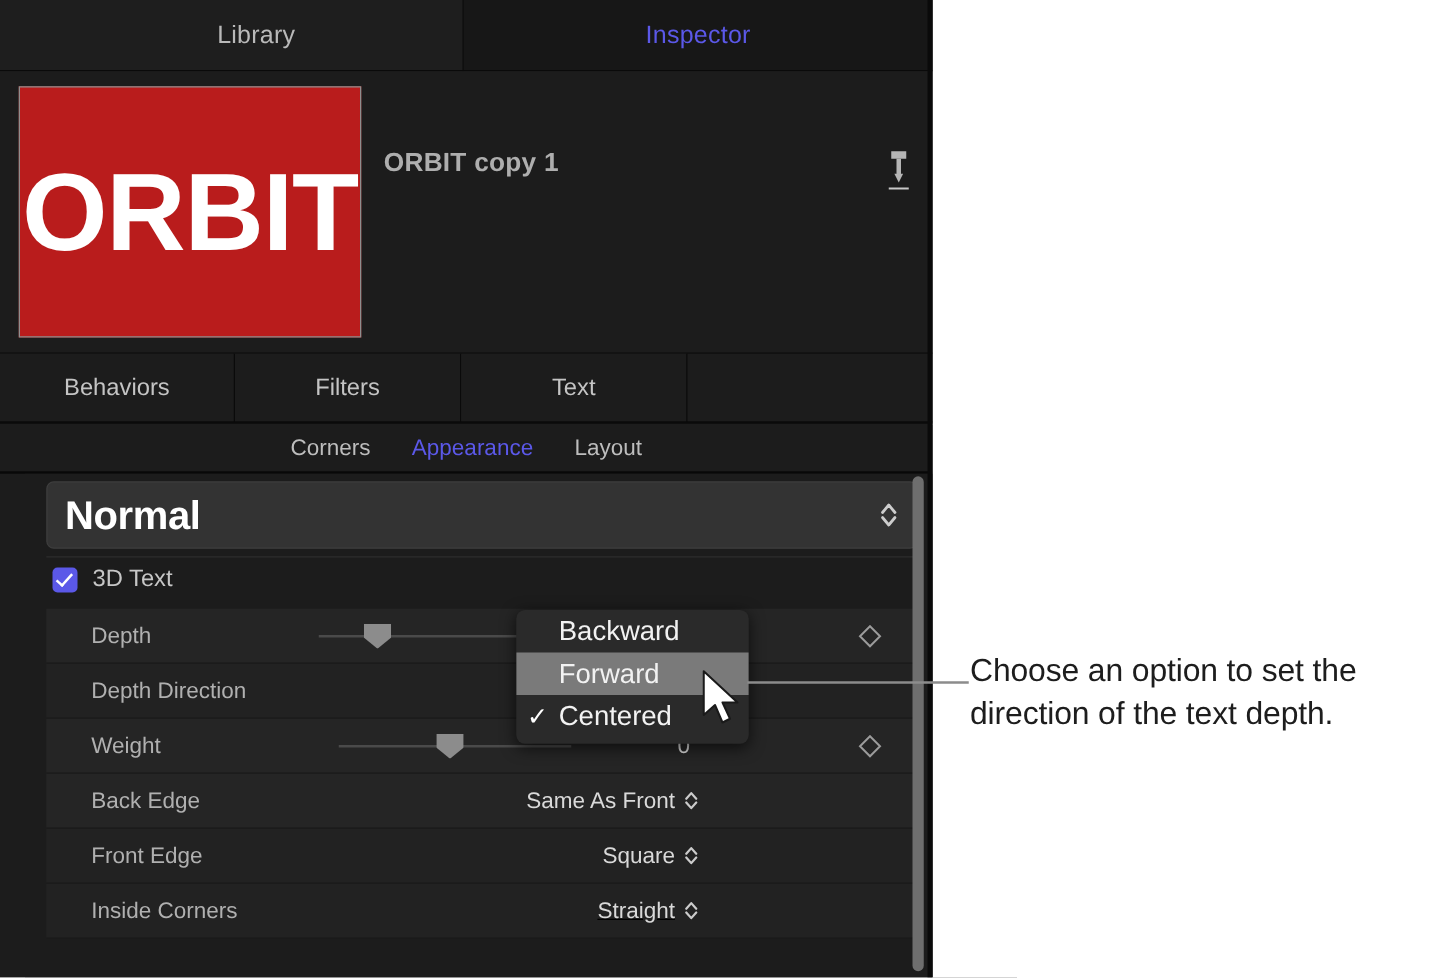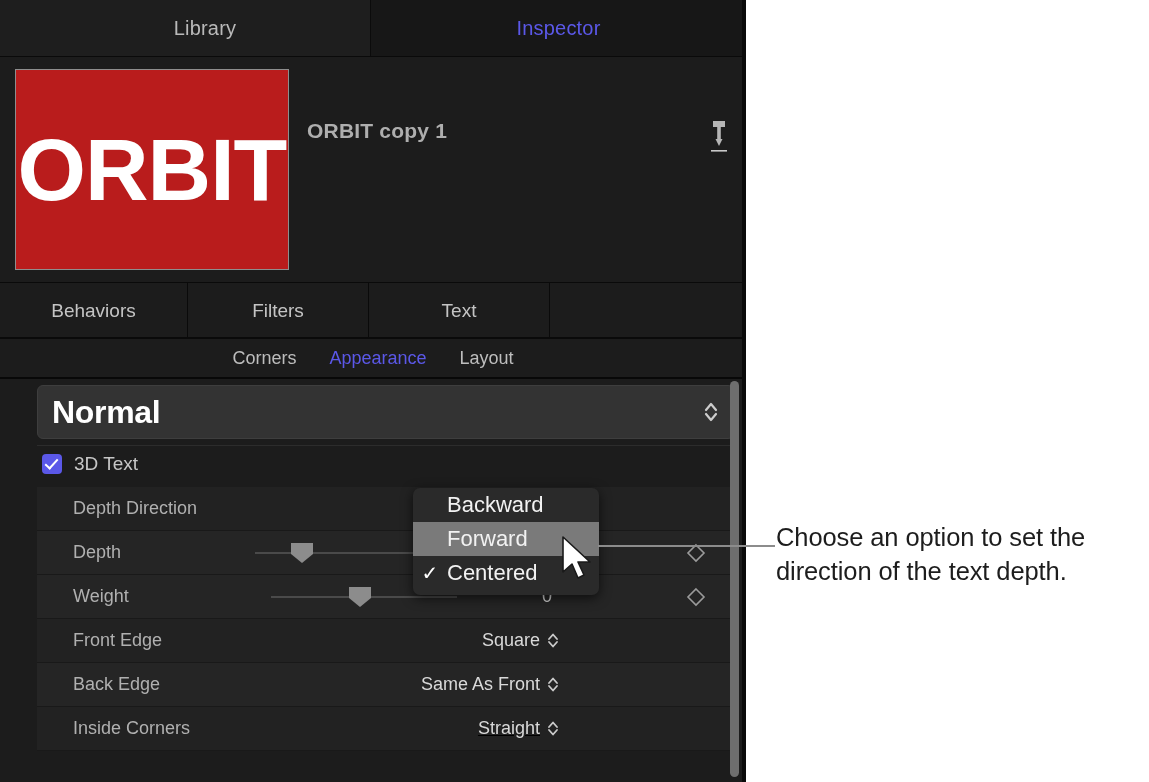--- a/index.html
+++ b/index.html
@@ -220,77 +220,77 @@
       </div>
       <div class="divider" style="top:66px;"></div>
 
       <div class="check-row">
         <span class="checkbox"></span>
         <span class="check-label">3D Text</span>
       </div>
 
       <div class="rows">
 
-        <div class="prow alt">
-          <span class="plabel">Depth Direction</span>
-        </div>
-
         <div class="prow">
           <span class="plabel">Depth</span>
           <span class="slider" style="left:218px; width:200px;">
             <span class="track"></span>
             <span class="knob" style="left:36px;"></span>
           </span>
           <span class="kf" style="right:28px;">
             <svg width="20" height="20" viewBox="0 0 20 20">
               <polygon points="10,2 18,10 10,18 2,10" fill="none" stroke="#9b9b9b" stroke-width="1.6"></polygon>
             </svg>
           </span>
         </div>
 
+        <div class="prow alt">
+          <span class="plabel">Depth Direction</span>
+        </div>
+
         <div class="prow">
           <span class="plabel">Weight</span>
           <span class="slider" style="left:234px; width:186px;">
             <span class="track"></span>
             <span class="knob" style="left:78px;"></span>
           </span>
           <span class="pvalue" style="left:505px;">0</span>
           <span class="kf" style="right:28px;">
             <svg width="20" height="20" viewBox="0 0 20 20">
               <polygon points="10,2 18,10 10,18 2,10" fill="none" stroke="#9b9b9b" stroke-width="1.6"></polygon>
             </svg>
+          </span>
+        </div>
+
+        <div class="prow">
+          <span class="plabel">Back Edge</span>
+          <span class="val-pop" style="right:175px;">
+            <span class="vtext">Same As Front</span>
+            <span class="vstep">
+              <svg width="12" height="19" viewBox="0 0 12 19">
+                <polyline points="2,8 6,3.5 10,8" fill="none" stroke="#cbcbcb" stroke-width="1.8" stroke-linecap="round" stroke-linejoin="round"></polyline>
+                <polyline points="2,11 6,15.5 10,11" fill="none" stroke="#cbcbcb" stroke-width="1.8" stroke-linecap="round" stroke-linejoin="round"></polyline>
+              </svg>
+            </span>
           </span>
         </div>
 
         <div class="prow alt">
           <span class="plabel">Front Edge</span>
           <span class="val-pop" style="right:175px;">
             <span class="vtext">Square</span>
             <span class="vstep">
               <svg width="12" height="19" viewBox="0 0 12 19">
                 <polyline points="2,8 6,3.5 10,8" fill="none" stroke="#cbcbcb" stroke-width="1.8" stroke-linecap="round" stroke-linejoin="round"></polyline>
                 <polyline points="2,11 6,15.5 10,11" fill="none" stroke="#cbcbcb" stroke-width="1.8" stroke-linecap="round" stroke-linejoin="round"></polyline>
               </svg>
             </span>
           </span>
         </div>
 
-        <div class="prow">
-          <span class="plabel">Back Edge</span>
-          <span class="val-pop" style="right:175px;">
-            <span class="vtext">Same As Front</span>
-            <span class="vstep">
-              <svg width="12" height="19" viewBox="0 0 12 19">
-                <polyline points="2,8 6,3.5 10,8" fill="none" stroke="#cbcbcb" stroke-width="1.8" stroke-linecap="round" stroke-linejoin="round"></polyline>
-                <polyline points="2,11 6,15.5 10,11" fill="none" stroke="#cbcbcb" stroke-width="1.8" stroke-linecap="round" stroke-linejoin="round"></polyline>
-              </svg>
-            </span>
-          </span>
-        </div>
-
         <div class="prow alt">
           <span class="plabel">Inside Corners</span>
           <span class="val-pop" style="right:175px;text-decoration:underline;">
             <span class="vtext">Straight</span>
             <span class="vstep">
               <svg width="12" height="19" viewBox="0 0 12 19">
                 <polyline points="2,8 6,3.5 10,8" fill="none" stroke="#cbcbcb" stroke-width="1.8" stroke-linecap="round" stroke-linejoin="round"></polyline>
                 <polyline points="2,11 6,15.5 10,11" fill="none" stroke="#cbcbcb" stroke-width="1.8" stroke-linecap="round" stroke-linejoin="round"></polyline>
               </svg>
             </span>

